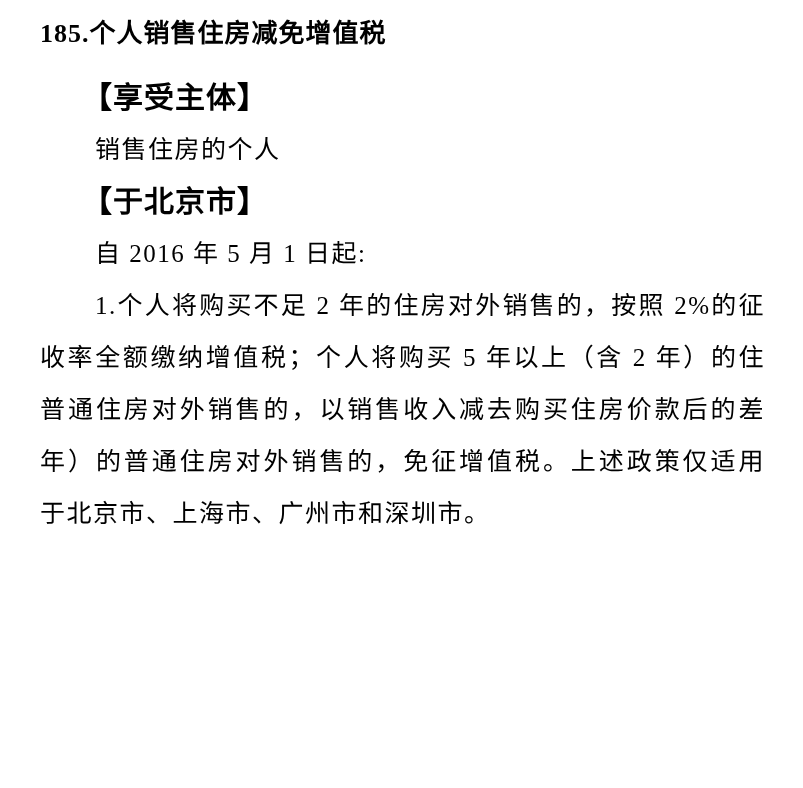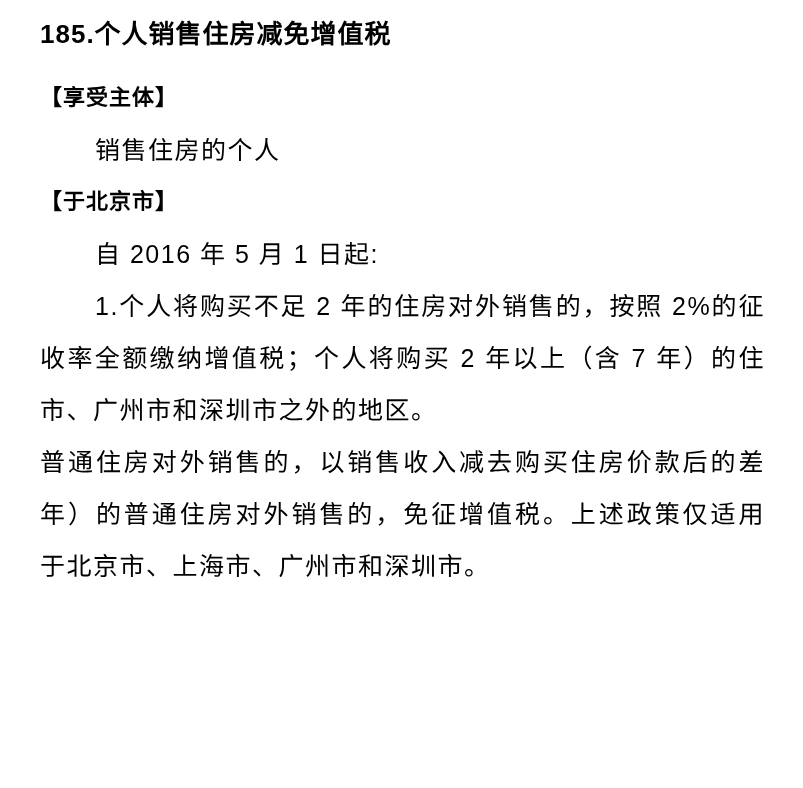--- a/index.html
+++ b/index.html
@@ -10,40 +10,41 @@
     height: 788px;
     overflow: hidden;
   }
   .doc {
     box-sizing: border-box;
     width: 803px;
     height: 788px;
     padding: 8px 38px 0 40px;
     background: #ffffff;
     color: #000000;
-    font-family: Liberation Sans, sans-serif;
+    font-family: Liberation Serif, serif;
     overflow: hidden;
   }
   .line {
     height: 52px;
     line-height: 52px;
     font-size: 25px;
     letter-spacing: 1.5px;
     white-space: normal;
     overflow: hidden;
   }
   .heading {
     font-size: 26px;
     font-weight: bold;
     letter-spacing: 1px;
   }
   .section-header {
-    font-size: 22px;
+    font-size: 30px;
     font-weight: bold;
     letter-spacing: 1px;
+    margin-left: 42px;
   }
   .gap-top {
     margin-top: 12px;
   }
   .indent {
     text-indent: 55px;
   }
   .justify {
     text-align: justify;
     text-align-last: justify;
@@ -60,24 +61,23 @@
   <div class="line section-header gap-top">【享受主体】</div>
 
   <div class="line indent">销售住房的个人</div>
 
   <div class="line section-header">【于北京市】</div>
 
   <div class="line indent">自 2016 年 5 月 1 日起:</div>
 
   <div class="line indent justify">1.个人将购买不足 2 年的住房对外销售的，按照 2%的征</div>
 
-  <div class="line justify">收率全额缴纳增值税；个人将购买 2 年以上（含 7 年）的住</div>
+  <div class="line justify">收率全额缴纳增值税；个人将购买 5 年以上（含 2 年）的住</div>
 
 
-  <div class="line">市、广州市和深圳市之外的地区。</div>
 
 
 
   <div class="line justify">普通住房对外销售的，以销售收入减去购买住房价款后的差</div>
 
 
   <div class="line justify">年）的普通住房对外销售的，免征增值税。上述政策仅适用</div>
 
   <div class="line">于北京市、上海市、广州市和深圳市。</div>
 

